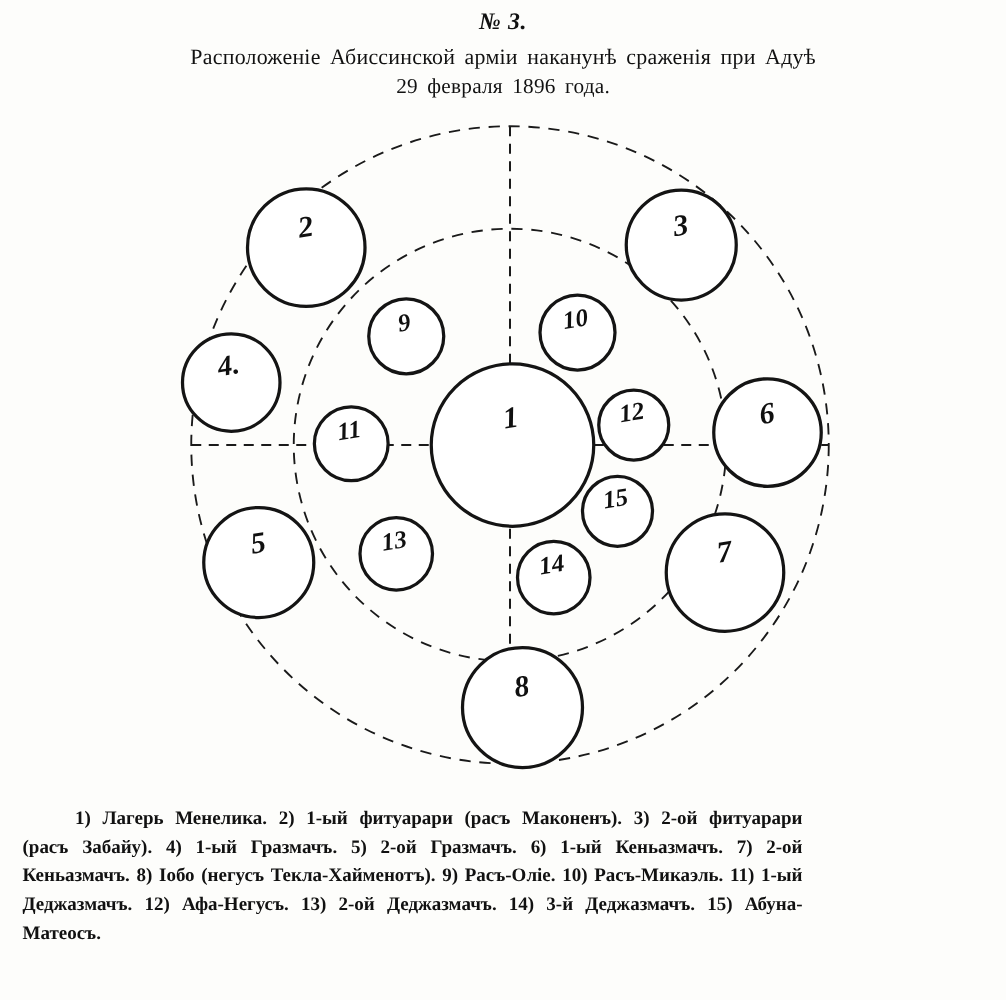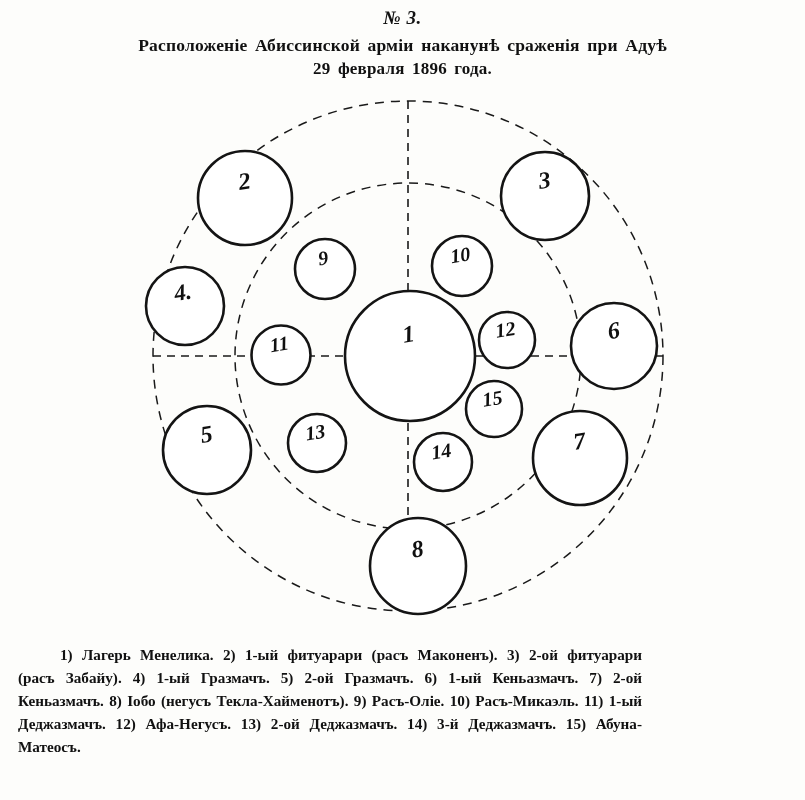--- a/index.html
+++ b/index.html
@@ -29,21 +29,21 @@
   }
   .plate-number {
     font-weight: bold;
     font-style: italic;
     font-size: 19px;
     letter-spacing: 0.5px;
     line-height: 1.1;
     margin-bottom: 5px;
   }
   .title-line {
-    font-weight: bold;
+    font-weight: normal;
     font-size: 17.5px;
     line-height: 1.35;
     letter-spacing: 0.2px;
     word-spacing: 3px;
     padding: 0 14px;
   }
   .title-line.second {
     font-size: 17px;
   }
 

